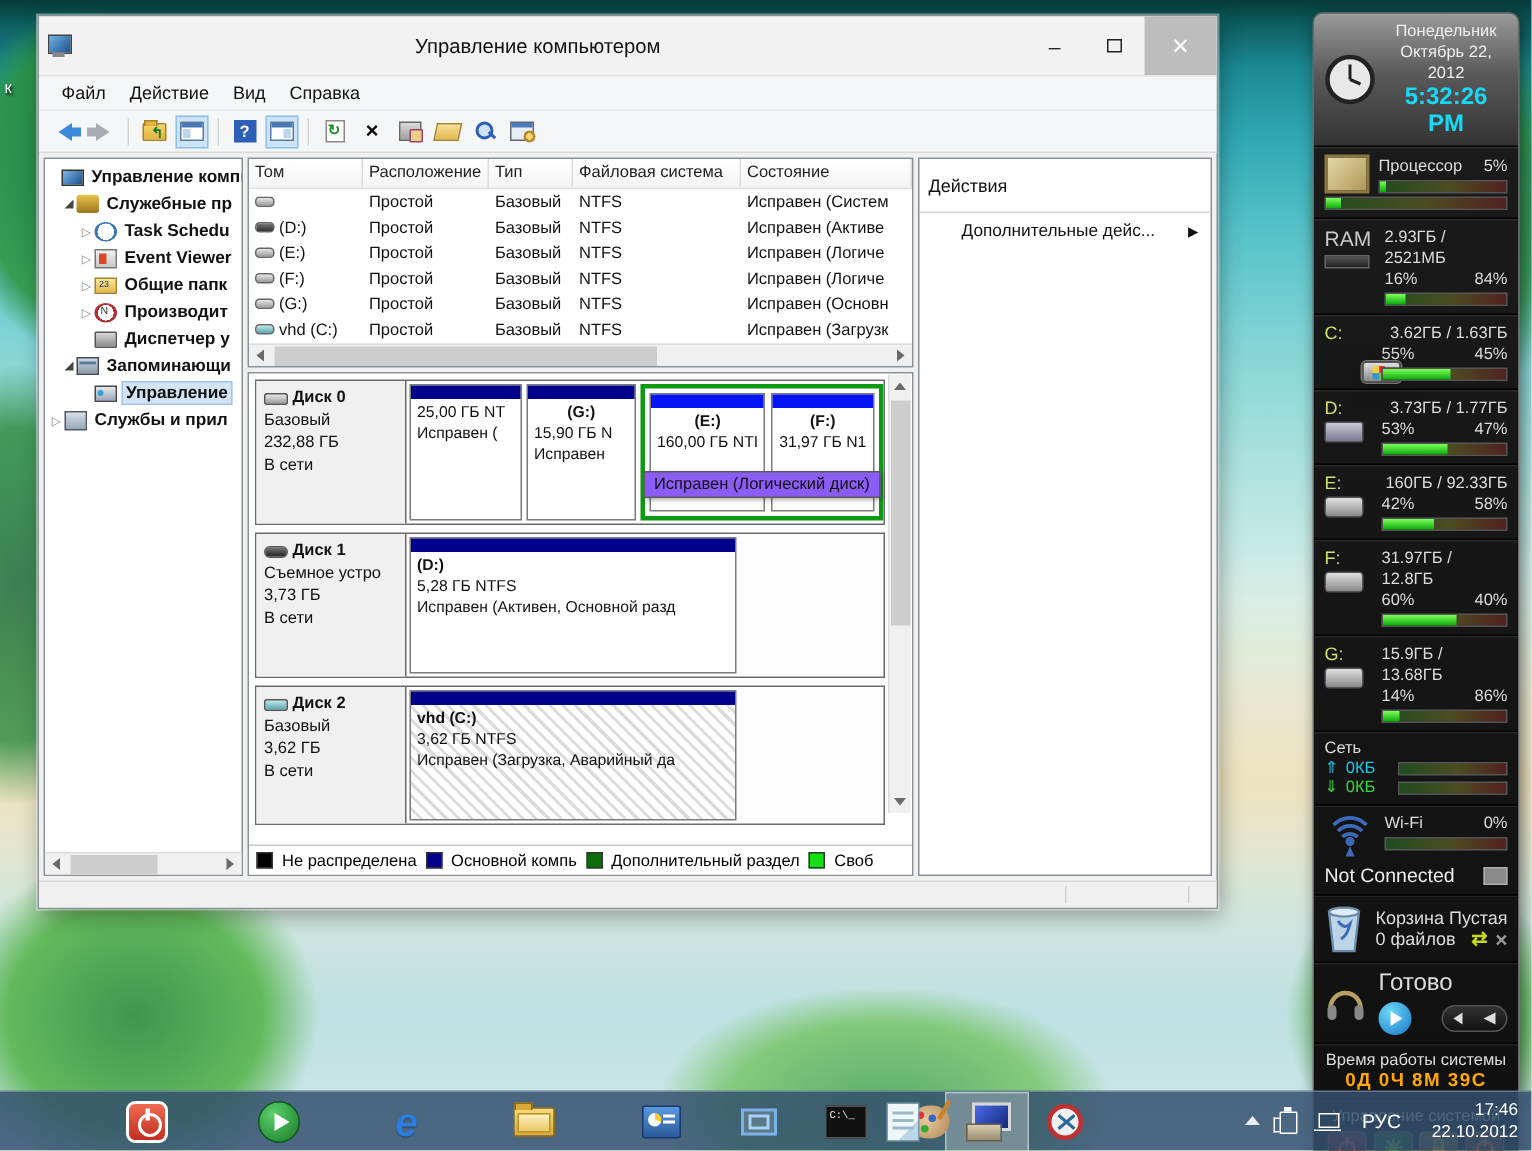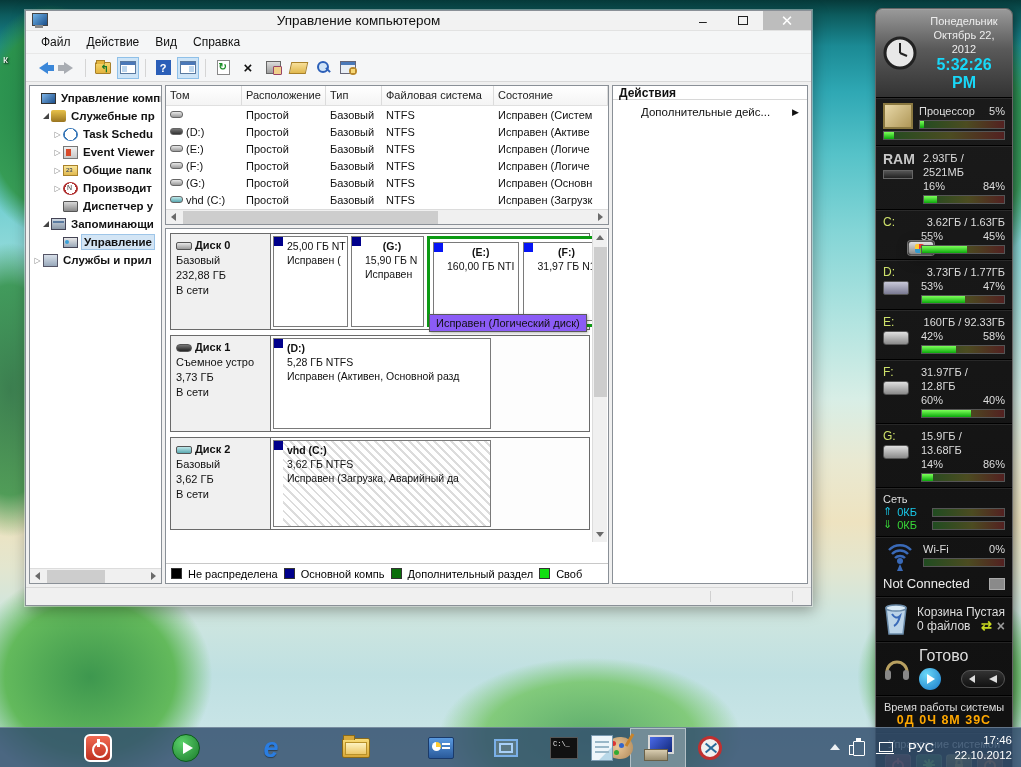--- a/index.html
+++ b/index.html
@@ -11,21 +11,21 @@
   .b1 { left:-60px; top:-40px; width:220px; height:320px; background:radial-gradient(closest-side,#1f7a33,#2e9440 55%,transparent 72%); opacity:.85; }
   .b2 { left:-90px; top:180px; width:200px; height:420px; background:radial-gradient(closest-side,#16632a,#2a8a3c 50%,transparent 70%); opacity:.8; }
   .b3 { left:-80px; bottom:-60px; width:340px; height:300px; background:radial-gradient(closest-side,#2f8f3e,#58b54d 50%,transparent 72%); opacity:.9; }
   .b4 { left:380px; bottom:-80px; width:420px; height:220px; background:radial-gradient(closest-side,#3a9a45,#6cc258 50%,transparent 72%); opacity:.75; }
   .b5 { right:-70px; top:-50px; width:260px; height:380px; background:radial-gradient(closest-side,#17642c,#2f8f3e 50%,transparent 70%); opacity:.8; }
   .b6 { right:-60px; bottom:-40px; width:260px; height:260px; background:radial-gradient(closest-side,#2f8f3e,#58b54d 50%,transparent 72%); opacity:.8; }
   .desk-frag { position:absolute; left:3px; top:53px; color:#fff; font-size:11px; text-shadow:1px 1px 2px #000; }
 
   
   .win { position:absolute; left:25px; top:10px; width:787px; height:596px; background:#f0f0f0; border:1px solid #8a9097; box-shadow:0 0 0 1px rgba(255,255,255,.4), 2px 4px 14px rgba(0,0,0,.35); display:flex; flex-direction:column; }
-  .titlebar { height:20px; background:#f2f2f2; display:flex; align-items:center; position:relative; border-bottom:1px solid #e2e2e2; }
+  .titlebar { height:40px; background:#f2f2f2; display:flex; align-items:center; position:relative; border-bottom:1px solid #e2e2e2; }
   .app-ico { width:18px; height:16px; margin-left:6px; position:relative; }
   .app-ico::before { content:""; position:absolute; left:0; top:0; width:14px; height:11px; background:linear-gradient(135deg,#6fb3e8,#1c4f8a); border:1px solid #444; }
   .app-ico::after { content:""; position:absolute; left:3px; top:12px; width:8px; height:3px; background:#888; }
   .title-text { position:absolute; left:0; right:120px; text-align:center; font-size:13.5px; color:#111; }
   .caption-btns { margin-left:auto; display:flex; height:100%; align-items:stretch; }
   .cap-btn { width:40px; display:flex; align-items:center; justify-content:center; font-size:14px; color:#222; }
   .cap-close { width:48px; background:#bdbdbd; color:#fff; font-size:15px; }
   .max-glyph { width:10px; height:9px; border:1.5px solid #222; display:inline-block; }
 
   .menubar { height:23px; background:#f5f6f7; display:flex; align-items:center; padding-left:8px; gap:2px; border-bottom:1px solid #e8e8e8; }
@@ -120,56 +120,56 @@
   .vscroll .sb-thumb { width:13px; height:150px; margin-top:2px; }
   .vscroll .sb-arrow.bottom { margin-top:auto; }
   .disk-row { display:flex; border:1px solid #6a6a6a; margin-bottom:5px; background:#fdfdfd; }
   .disk-label { width:100px; flex:0 0 100px; background:#f0f0f0; border-right:1px solid #6a6a6a; padding:4px 5px; font-size:11px; color:#111; }
   .disk-label .dname { font-weight:bold; display:flex; align-items:center; gap:3px; }
   .dl-ico { width:16px; height:8px; background:linear-gradient(#e8e8e8,#9a9a9a); border:1px solid #555; border-radius:2px; }
   .dl-ico.dark { background:linear-gradient(#777,#222); border-radius:4px; }
   .dl-ico.teal { background:linear-gradient(#bfe8ea,#5aa8b0); }
   .disk-label div { line-height:15px; white-space:nowrap; overflow:hidden; }
   .disk-parts { flex:1; display:flex; gap:3px; padding:2px; align-items:stretch; }
-  .part { border:1px solid #7a7a7a; display:flex; flex-direction:row; background:#fff; }
+  .part { border:1px solid #7a7a7a; display:flex; flex-direction:column; background:#fff; }
   .part-head { height:9px; flex:0 0 9px; }
   .head-primary { background:#00008b; }
   .head-logical { background:#0514f5; }
   .part-body { flex:1; padding:2px 4px; font-size:10.5px; line-height:14px; color:#111; overflow:hidden; white-space:nowrap; }
   .pt-title { font-weight:bold; }
   .ext { border:3px solid #0c9a13; padding:3px; display:flex; gap:4px; background:#fff; }
   .hatch { background:repeating-linear-gradient(45deg,#fff 0 4px,#dcdcdc 4px 6px); }
   .legend { height:20px; margin-top:auto; border-top:1px solid #c8c8c8; display:flex; align-items:center; gap:6px; padding:0 5px; font-size:11px; white-space:nowrap; overflow:hidden; background:#fff; }
   .leg-sq { width:11px; height:11px; flex:0 0 11px; border:1px solid #333; }
   .tooltip { position:absolute; left:403px; top:303px; background:#8b5cf6; border:1px solid #5a5a5a; font-size:11px; padding:2px 6px; z-index:40; color:#111; box-shadow:1px 1px 3px rgba(0,0,0,.3); }
 
   
   .actions { width:196px; flex:0 0 196px; display:flex; flex-direction:column; }
-  .act-header { height:14px; border-bottom:1px solid #d8d8d8; display:flex; align-items:center; padding:0 6px; font-size:12px; font-weight:bold; color:#111; }
+  .act-header { height:36px; border-bottom:1px solid #d8d8d8; display:flex; align-items:center; padding:0 6px; font-size:12px; font-weight:normal; color:#111; }
   .act-group { margin:3px 3px 0 3px; height:26px; background:linear-gradient(#e3effb,#bdd9f2); border:1px solid #9ab8d8; display:flex; align-items:center; padding:0 8px; font-size:13px; color:#0a2a4a; }
   .act-group .arr { margin-left:auto; font-size:9px; color:#234; }
   .act-item { display:flex; align-items:center; font-size:11.5px; color:#111; padding:6px 8px 4px 28px; }
   .act-item .arr { margin-left:auto; font-size:9px; color:#111; }
 
   .statusbar { height:18px; background:#f0f0f0; border-top:1px solid #d8d8d8; position:relative; }
   .statusbar .sep { position:absolute; top:3px; bottom:3px; width:1px; background:#d0d0d0; }
 
   
   .gadget { position:absolute; left:875px; top:8px; width:138px; background:linear-gradient(#4a4a4a,#1a1a1a 12%,#111 90%); border:1px solid #666; border-radius:7px; color:#ddd; font-size:11px; box-shadow:2px 3px 10px rgba(0,0,0,.5); overflow:hidden; }
   .gsec { padding:5px 7px; border-bottom:1px solid #000; box-shadow:0 1px 0 rgba(255,255,255,.08) inset; }
   .gsec-clock { background:linear-gradient(#9a9a9a,#5a5a5a 45%,#333); display:flex; gap:6px; align-items:center; }
   .clock-texts { flex:1; text-align:center; }
   .clock-day,.clock-date { color:#eee; font-size:11px; line-height:14px; }
   .clock-time { color:#18d8f8; font-size:16px; font-weight:bold; line-height:18px; }
   .grow { display:flex; align-items:center; }
   .gbar { height:9px; background:#222; border:1px solid #555; position:relative; margin-top:2px; }
   .gbar .dim { position:absolute; inset:0; background:linear-gradient(90deg,#1f7f1f,#7f7f1f 55%,#8f1f1f); opacity:.45; }
   .gbar .fill { position:absolute; left:0; top:0; bottom:0; background:linear-gradient(180deg,#7dff5a,#0ca80c); }
   .cpu-chip { width:30px; height:26px; background:linear-gradient(135deg,#e8d8a8,#b09858); border:2px solid #8a7840; flex:0 0 30px; }
-  .ram-label { font-size:14px; color:#c8c8c8; font-weight:bold; }
+  .ram-label { font-size:14px; color:#c8c8c8; font-weight:normal; }
   .ram-stick { width:30px; height:9px; background:linear-gradient(#555,#222); border:1px solid #666; margin-top:3px; }
   .gright { flex:1; min-width:0; }
   .jrow { display:flex; justify-content:space-between; line-height:14px; }
   .gd-letter { color:#cde06a; font-size:12px; }
   .hdd-ico { width:26px; height:14px; background:linear-gradient(#e0e0e0,#8a8a8a); border:1px solid #555; border-radius:3px; margin-top:2px; position:relative; }
   .hdd-ico.win::after { content:""; position:absolute; left:6px; top:2px; width:9px; height:9px; background:conic-gradient(#e33 0 25%,#6c3 0 50%,#39c 0 75%,#fc3 0); border-radius:2px; }
   .hdd-ico.usb { background:linear-gradient(#c8c8d8,#7a7a92); border-radius:2px; }
   .gdrive-left { width:34px; flex:0 0 34px; }
   .gdrive { display:flex; gap:4px; }
   .gnet-arrow-up { color:#18c8e8; }

